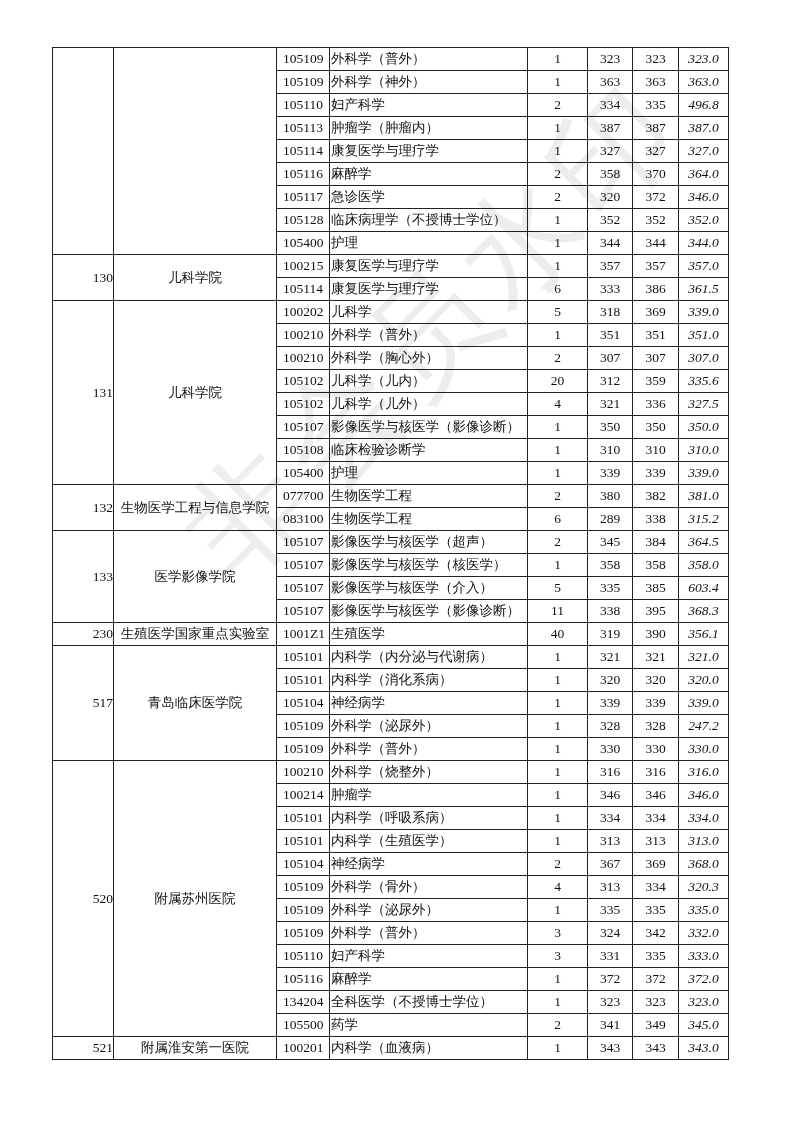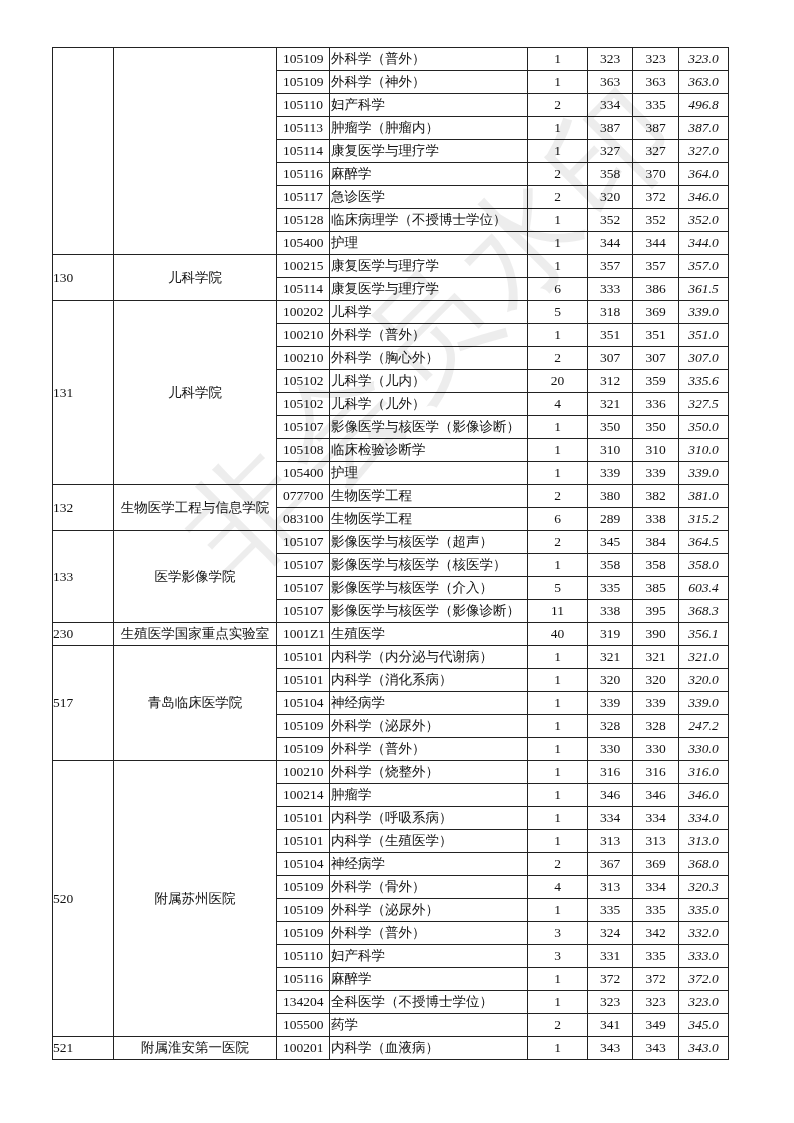--- a/index.html
+++ b/index.html
@@ -3,21 +3,21 @@
 <meta charset="utf-8">
 <style>
   html, body { margin:0; padding:0; background:#ffffff; }
   body { width:794px; height:1123px; position:relative; overflow:hidden;
          font-family:"Liberation Serif","DejaVu Serif",serif; color:#111; }
   table.grid { position:absolute; left:52px; top:47px; border-collapse:collapse;
                table-layout:fixed; width:676px; }
   table.grid td { border:1px solid #222; height:22px; padding:0; font-size:13.5px;
                   line-height:22px; white-space:nowrap; overflow:hidden; }
   table.grid { border:1.6px solid #222; }
-  td.c-id { text-align:left; }
+  td.c-id { text-align:right; }
   td.c-name { text-align:center; }
   td.c-code { text-align:left; padding-left:6px !important; }
   td.c-major { text-align:left; padding-left:1px !important; }
   td.c-num { text-align:center; }
   td.c-avg { text-align:center;font-style:italic; }
   .watermark { position:absolute; left:150px; top:500px; font-size:120px;
                color:rgba(0,0,0,0.07); transform:rotate(-45deg); transform-origin:left top;
                white-space:nowrap; pointer-events:none; font-family:"DejaVu Sans",sans-serif;
                letter-spacing:8px; }
 </style>

